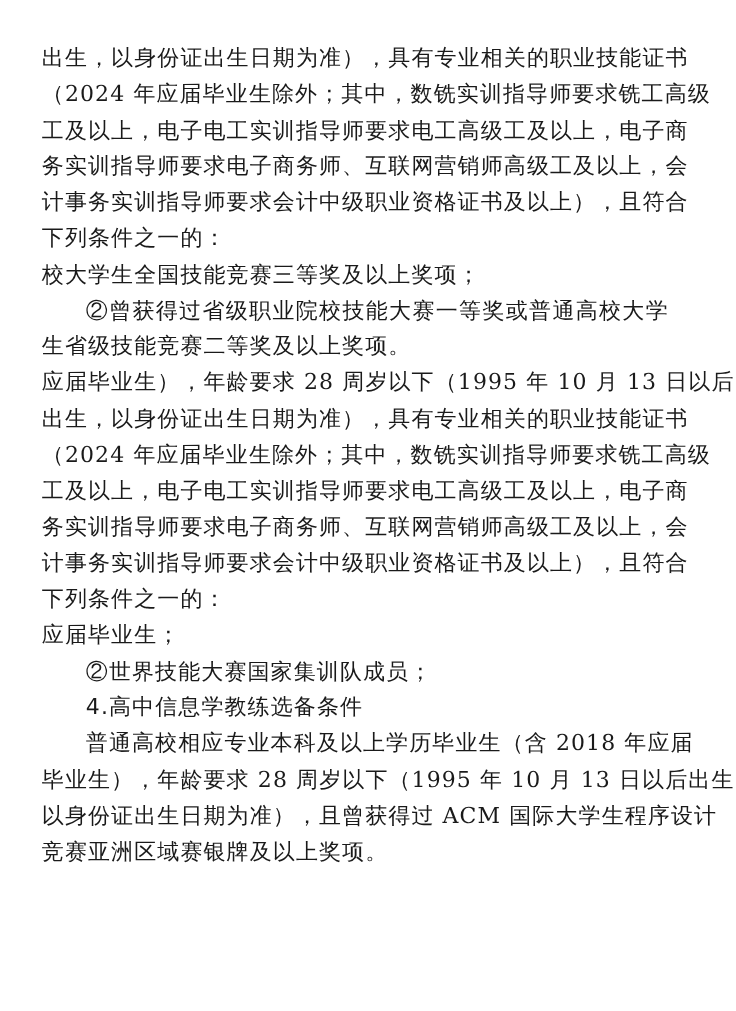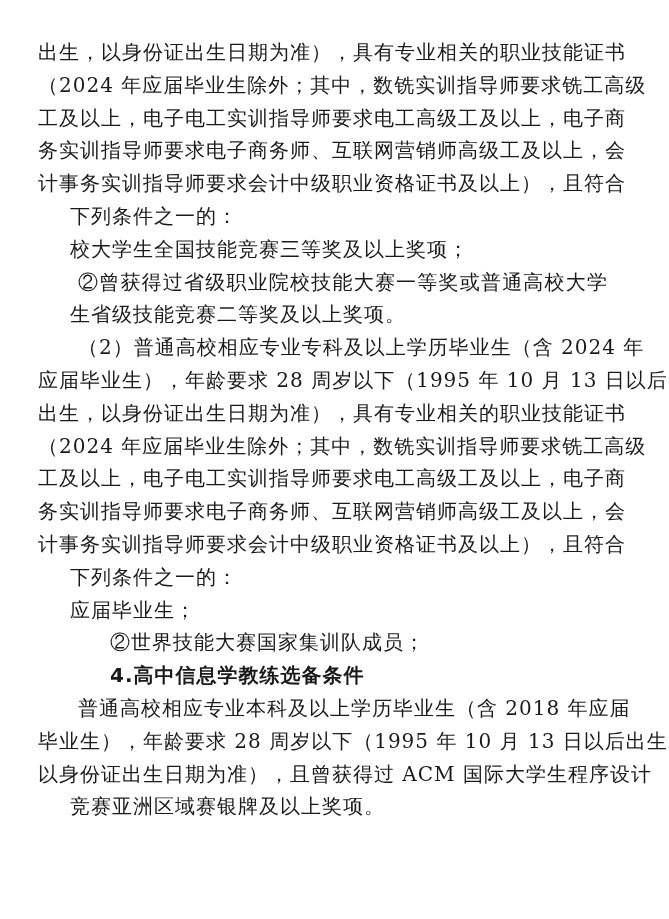--- a/index.html
+++ b/index.html
@@ -6,38 +6,37 @@
   body { width: 669px; height: 919px; overflow: hidden; position: relative; }
   .page {
     position: absolute; left: 38px; top: 36px; width: 570px;
     font-family: "DejaVu Serif", "Liberation Serif", serif;
     font-size: 20px; color: #1a1a1a;
   }
   .line {
     height: 32.8px; line-height: 32.8px; white-space: nowrap;
     text-align: justify; text-align-last: justify; letter-spacing: 1px;
   }
-  .line.last { text-align-last: left; margin-left: 32px; }
+  .line.last { text-align-last: left; }
   .line.indent { padding-left: 40px; }
-  .line.heading { font-weight: bold; font-family: "DejaVu Sans", "Liberation Sans", sans-serif; }
+  .line.heading { font-weight: normal; font-family: "DejaVu Sans", "Liberation Sans", sans-serif; }
 </style>
 </head>
 <body>
 
 <div class="page" id="page">
     <div class="line">出生，以身份证出生日期为准），具有专业相关的职业技能证书</div>
     <div class="line">（2024 年应届毕业生除外；其中，数铣实训指导师要求铣工高级</div>
     <div class="line">工及以上，电子电工实训指导师要求电工高级工及以上，电子商</div>
     <div class="line">务实训指导师要求电子商务师、互联网营销师高级工及以上，会</div>
     <div class="line">计事务实训指导师要求会计中级职业资格证书及以上），且符合</div>
     <div class="line last">下列条件之一的：</div>
     <div class="line last">校大学生全国技能竞赛三等奖及以上奖项；</div>
     <div class="line indent">②曾获得过省级职业院校技能大赛一等奖或普通高校大学</div>
     <div class="line last">生省级技能竞赛二等奖及以上奖项。</div>
-    <div class="line indent">（2）普通高校相应专业专科及以上学历毕业生（含 2024 年</div>
     <div class="line">应届毕业生），年龄要求 28 周岁以下（1995 年 10 月 13 日以后</div>
     <div class="line">出生，以身份证出生日期为准），具有专业相关的职业技能证书</div>
     <div class="line">（2024 年应届毕业生除外；其中，数铣实训指导师要求铣工高级</div>
     <div class="line">工及以上，电子电工实训指导师要求电工高级工及以上，电子商</div>
     <div class="line">务实训指导师要求电子商务师、互联网营销师高级工及以上，会</div>
     <div class="line">计事务实训指导师要求会计中级职业资格证书及以上），且符合</div>
     <div class="line last">下列条件之一的：</div>
     <div class="line last">应届毕业生；</div>
     <div class="line indent last">②世界技能大赛国家集训队成员；</div>
     <div class="line indent last heading">4.高中信息学教练选备条件</div>

